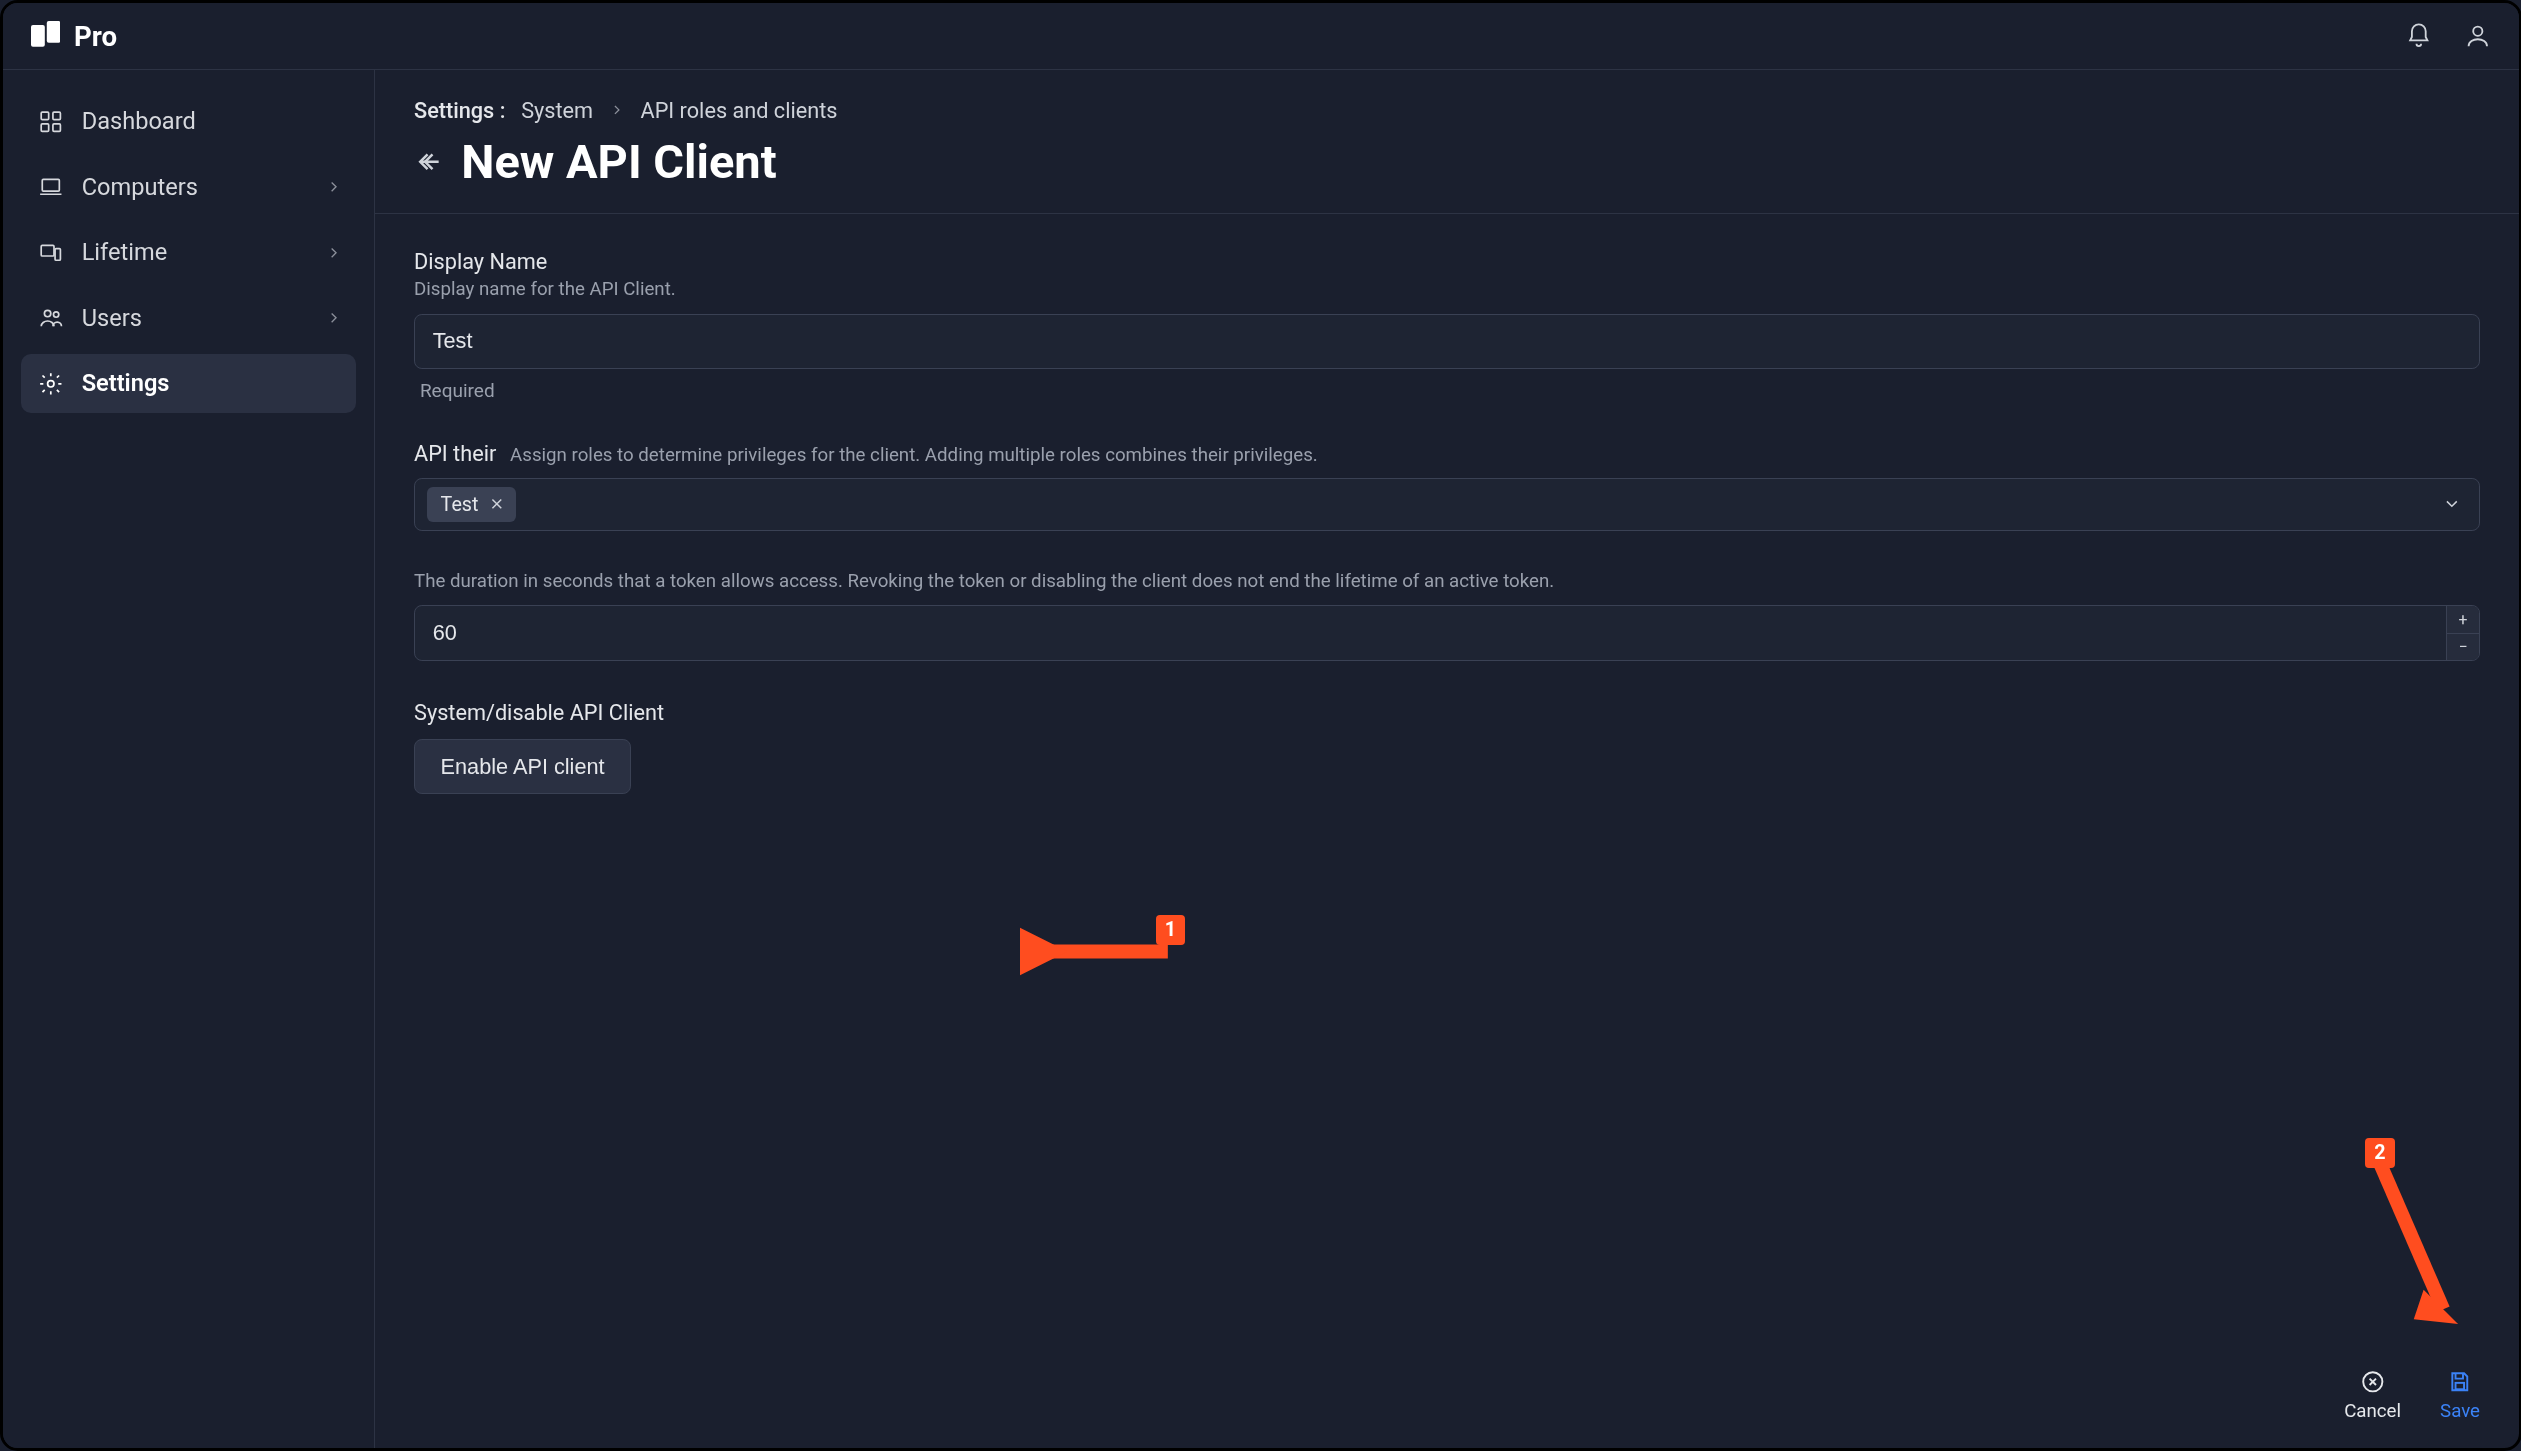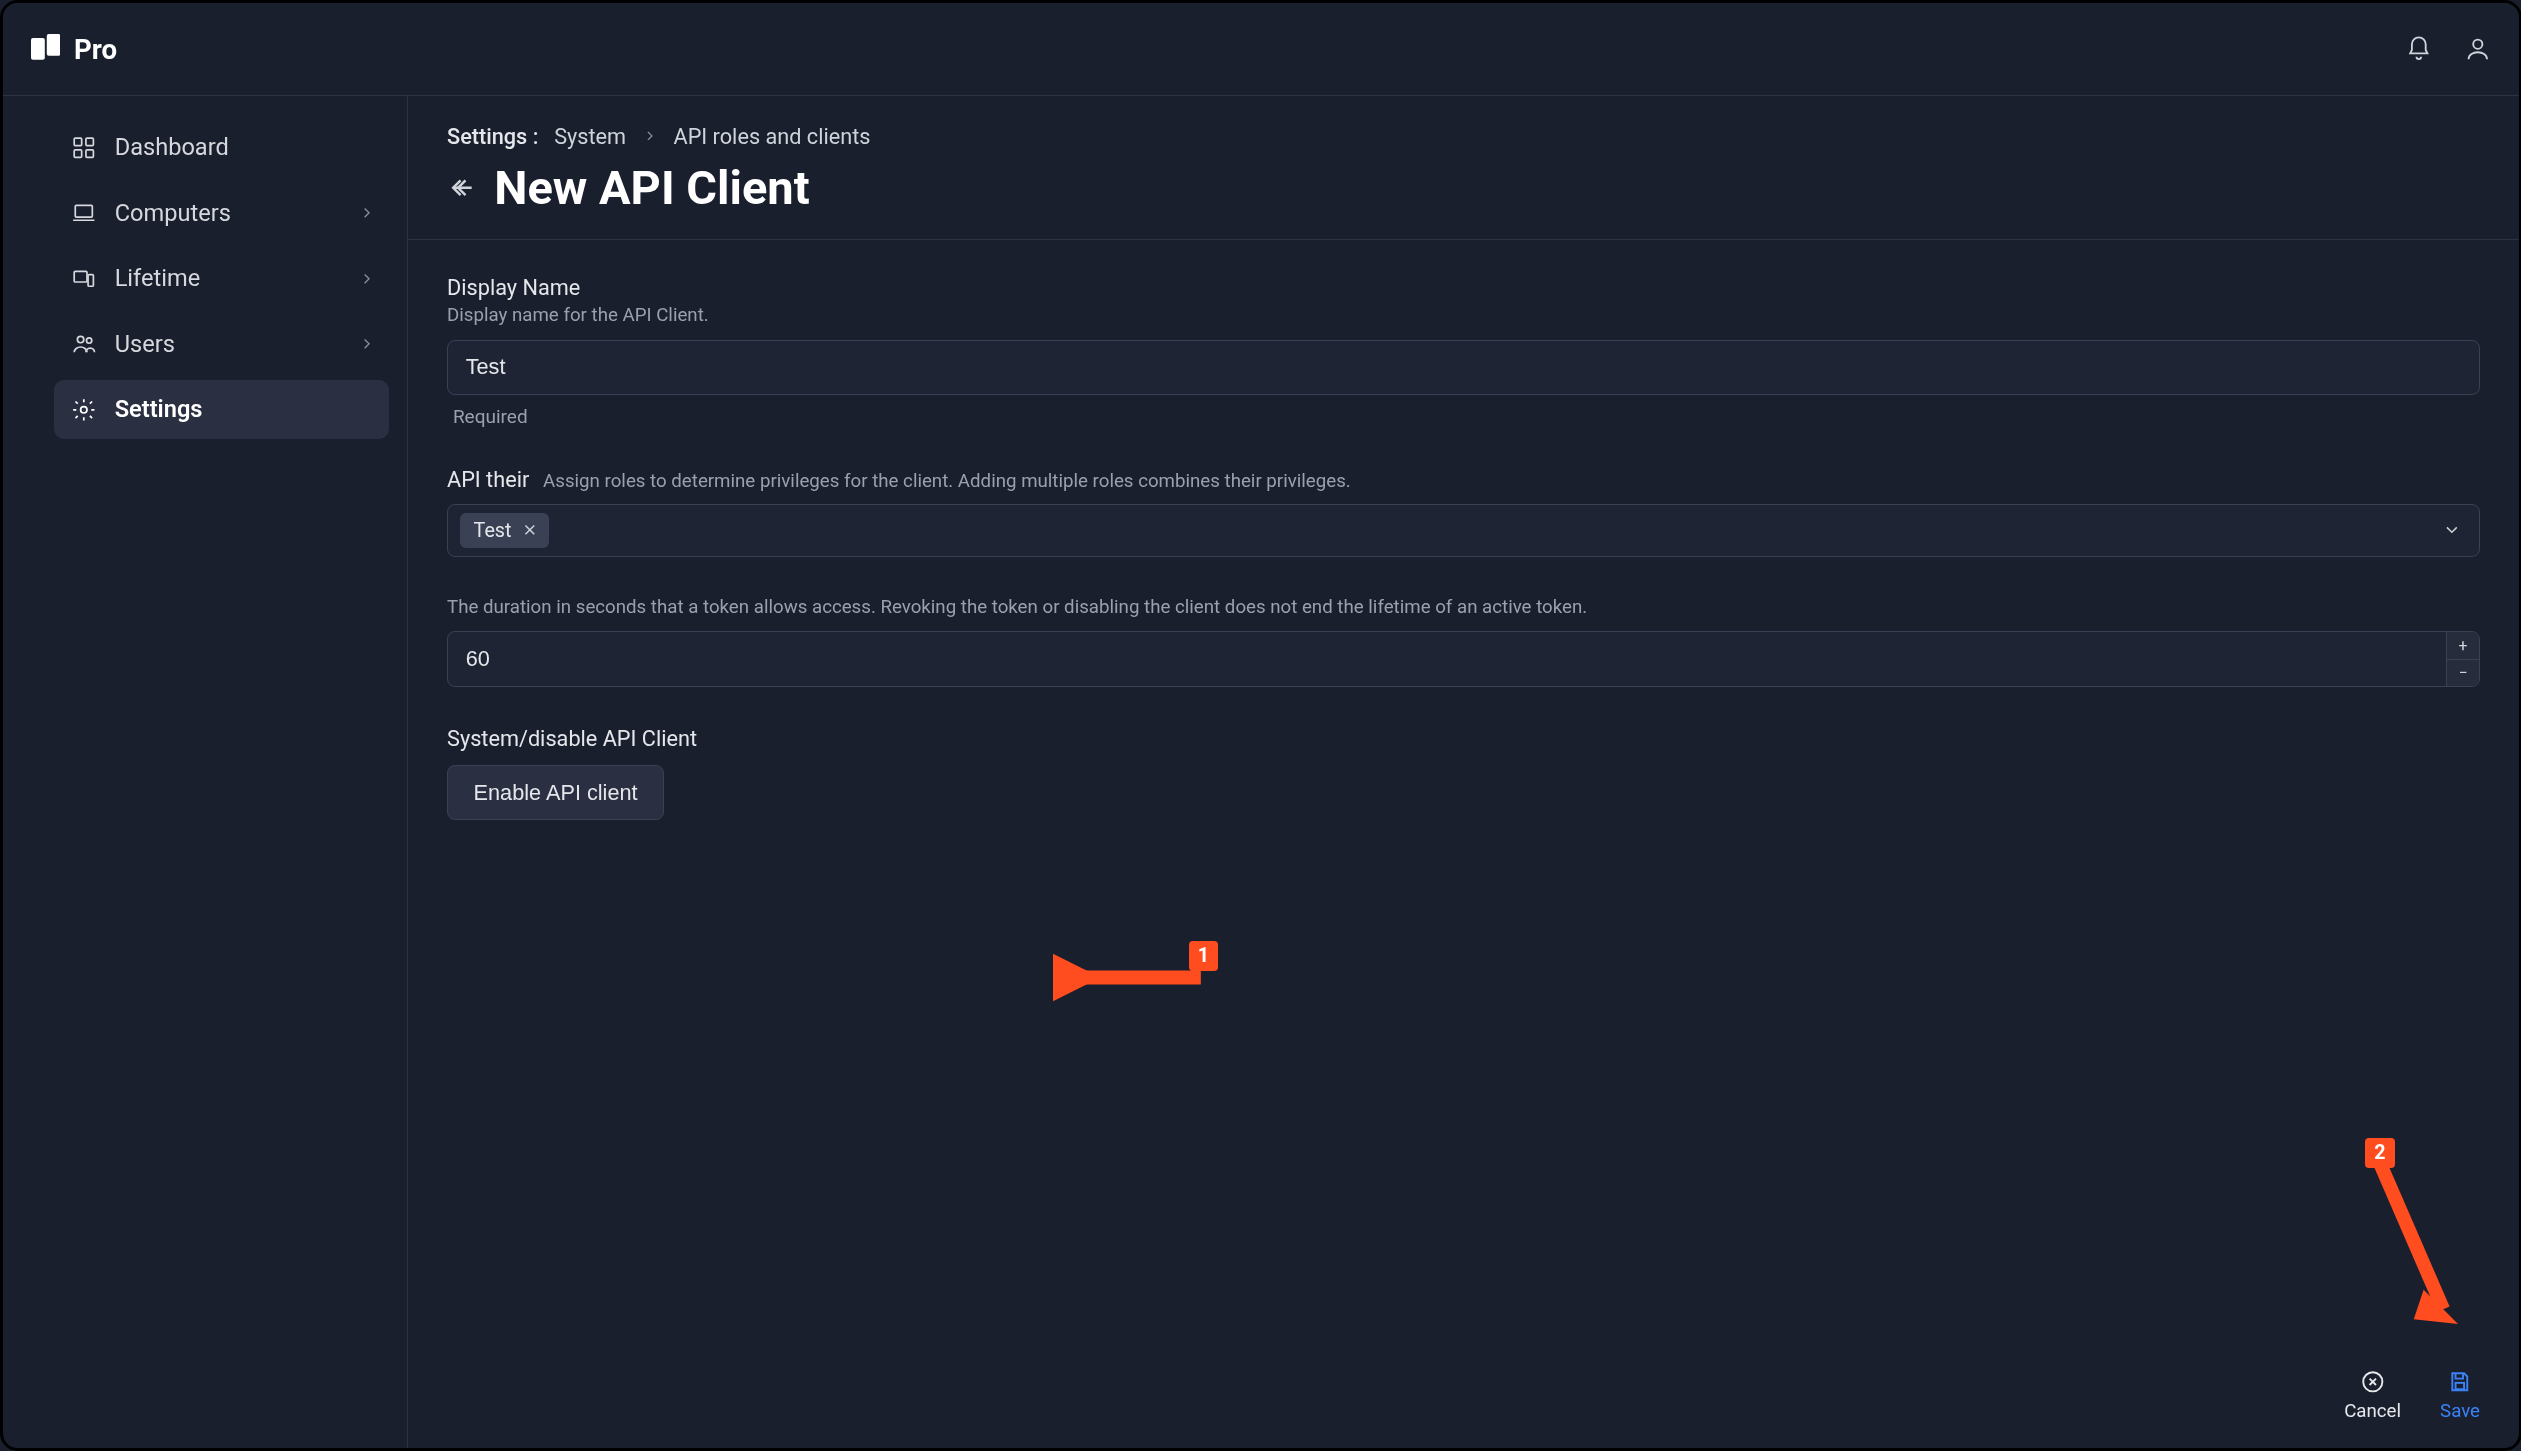--- a/index.html
+++ b/index.html
@@ -7,36 +7,36 @@
   font-family: -apple-system, BlinkMacSystemFont, "Segoe UI", Roboto, sans-serif;
   background: #1a1f2e;
   color: #e5e7eb;
   width: 2522px;
   height: 1451px;
   overflow: hidden;
   transform-origin: top left;
 }
 .app { display: flex; flex-direction: column; height: 100%; border: 3.9px solid #000; border-radius: 17.7px; overflow: hidden; }
 .topbar {
-  height: 93px;
+  height: 67px;
   background: #1a1f2e;
   border-bottom: 1px solid #2d3344;
   display: flex;
   align-items: center;
   padding: 0 27.6px;
 }
 .logo-block { display: flex; align-items: center; gap: 13.8px; }
 .logo-mark-wrap { width: 29.6px; height: 29.6px; display:flex; align-items:center; justify-content:center; }
 .logo-svg { width: 29.6px; height: 29.6px; }
 .logo-text { font-size: 27.6px; font-weight: 700; color: #fff; }
 .topbar-spacer { flex: 1; }
 .topbar-icons { display: flex; gap: 31.5px; align-items: center; }
 .topbar-icon { width: 27.6px; height: 27.6px; stroke: #cfd3da; fill: none; stroke-width: 1.6; cursor: pointer; }
 
-.body { flex: 1; display: flex; min-height: 0; padding-left: 33px; }
+.body { flex: 1; display: flex; min-height: 0; }
 .sidebar {
   width: 372px;
   background: #1a1f2e;
   border-right: 1px solid #2d3344;
   padding: 21.7px 17.7px;
   display: flex; flex-direction: column; gap: 5.9px;
 }
 .side-item {
   display: flex; align-items: center; gap: 17.7px;
   padding: 15.8px 17.7px;

